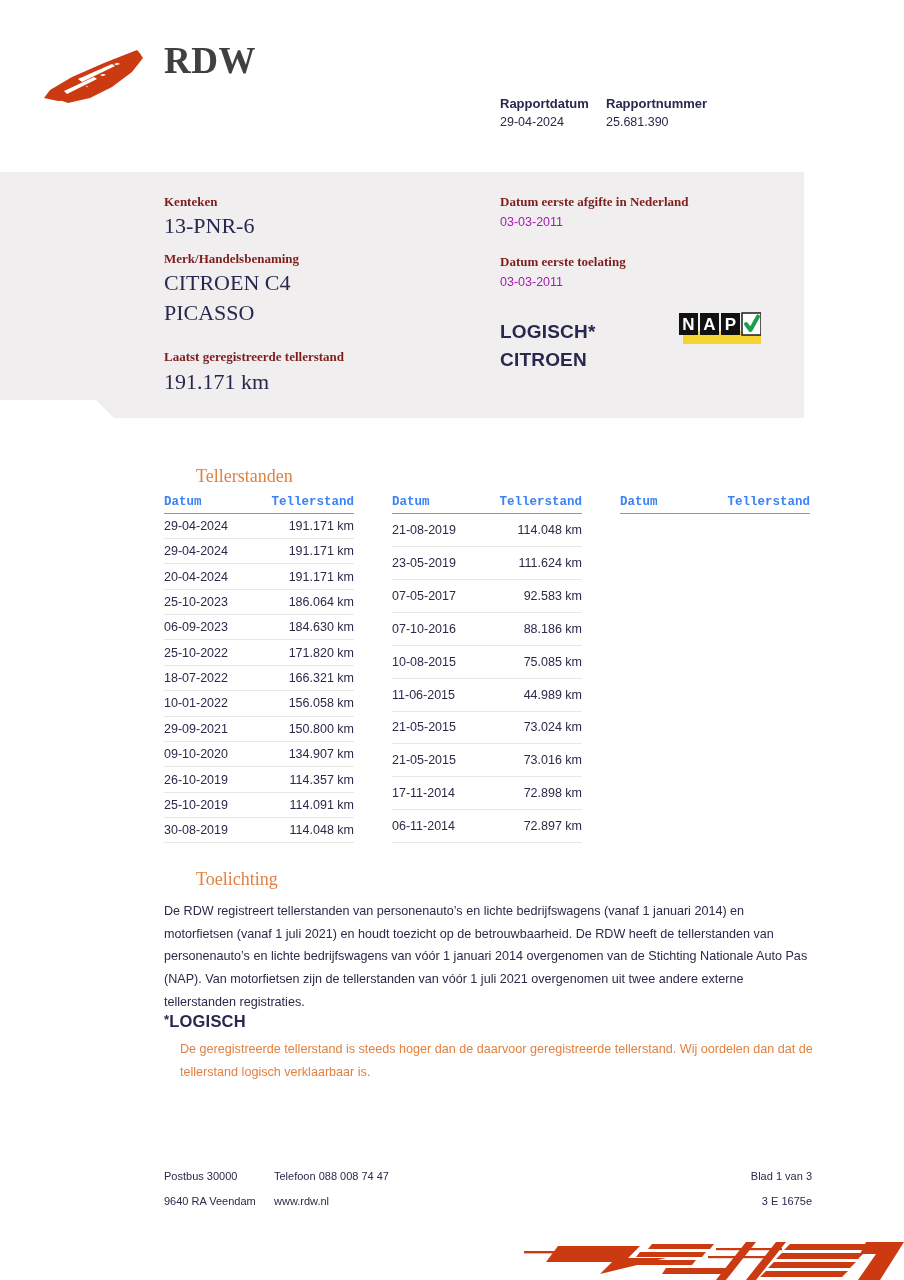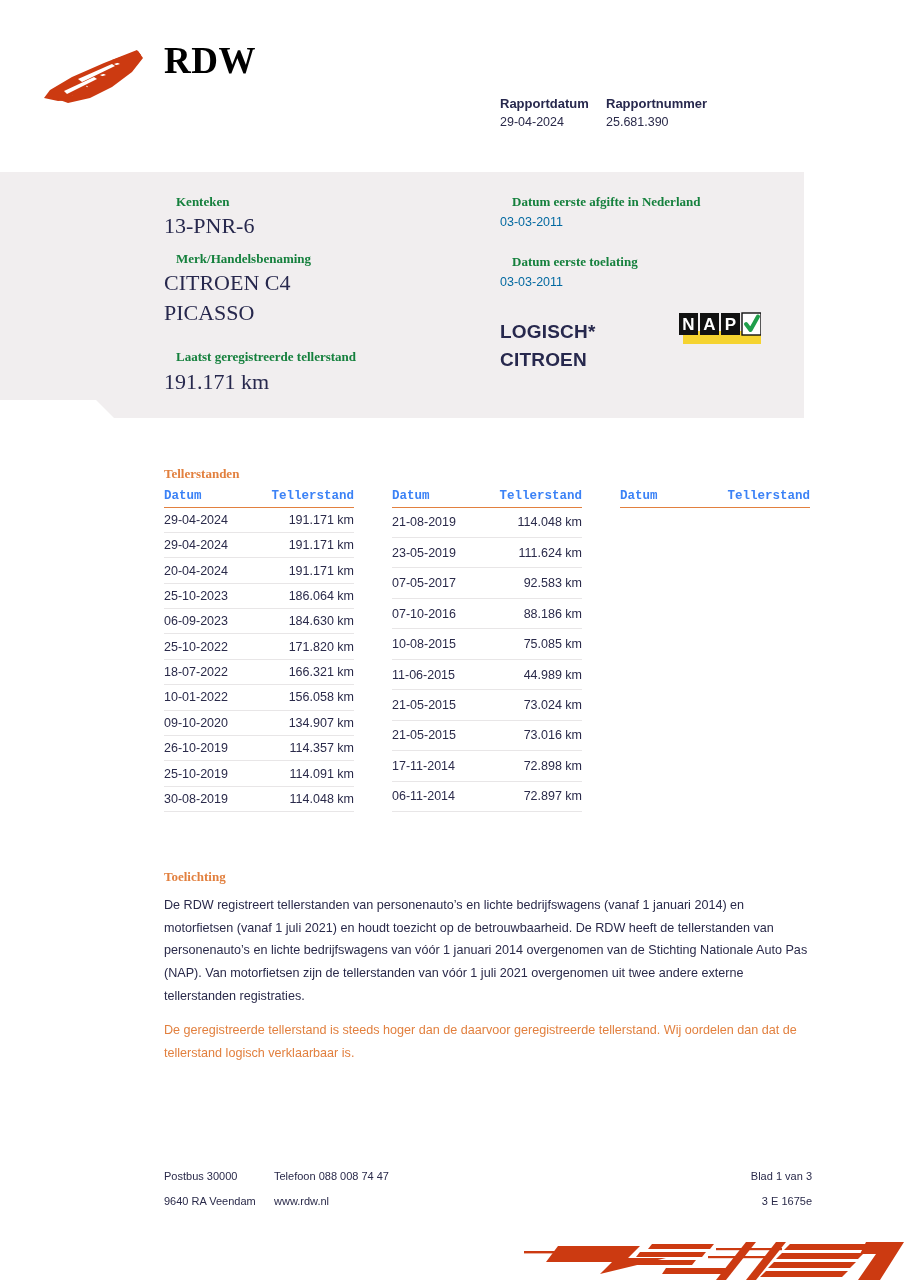--- a/index.html
+++ b/index.html
@@ -33,21 +33,21 @@
     left: 0; top: 10px;
     width: 108px; height: 62px;
   }
   .logo-word {
     position: absolute;
     left: 122px; top: 6px;
     font-family: "Liberation Serif", serif;
     font-size: 37px;
     font-weight: 700;
     letter-spacing: 0.5px;
-    color: #000000;
+    color: #404040;
     line-height: 1;
   }
   .report-title {
     position: absolute;
     left: 500px; top: 44px;
     font-family: "Liberation Serif", serif;
     font-size: 27px;
     color: #e2652a;
     line-height: 1;
     white-space: nowrap;
@@ -94,36 +94,35 @@
   }
   .panel-right {
     position: absolute;
     left: 500px; top: 22px;
     width: 290px;
   }
   .field-label {
     font-family: "Liberation Serif", serif;
     font-weight: 700;
     font-size: 13px;
-    color: #15803d;
+    color: #7f1d1d;
     line-height: 1.25;
     white-space: nowrap;
-    margin-left: 12px;
   }
   .field-value-big {
     font-family: "Liberation Serif", serif;
     font-size: 22px;
     color: #27284d;
     line-height: 1.33;
     margin-top: 1px;
   }
   .field-value-small {
     font-family: "Liberation Sans", sans-serif;
     font-size: 12.5px;
-    color: #0369a1;
+    color: #a21caf;
     line-height: 1.5;
     margin-top: 3px;
   }
   .spacer-sm { height: 10px; }
   .spacer-md { height: 22px; }
 
   .oordeel {
     position: absolute;
     left: 500px; top: 146px;
     font-family: "Liberation Sans", sans-serif;
@@ -142,25 +141,26 @@
   }
 
   
   .tables-section {
     position: absolute;
     left: 164px; top: 466px;
     width: 656px;
   }
   .section-heading {
     font-family: "Liberation Serif", serif;
-    font-weight: 700;
-    font-size: 13px;
+    font-weight: 400;
+    font-size: 18px;
     color: #e2803f;
     line-height: 1.2;
     margin-bottom: 7px;
+    margin-left: 32px;
   }
   .table-cols {
     display: flex;
     gap: 38px;
   }
   .tbl {
     width: 190px;
     border-collapse: collapse;
     table-layout: fixed;
   }
@@ -211,20 +211,21 @@
     color: #27284d;
     letter-spacing: 0.2px;
   }
   .logisch-heading .star { font-size: 13px; vertical-align: top; }
   .logisch-text {
     font-family: "Liberation Sans", sans-serif;
     font-size: 12.6px;
     line-height: 1.82;
     color: #e2803f;
     margin-top: 7px;
+    margin-left: 16px;
   }
 
   
   .footer {
     position: absolute;
     left: 164px; top: 1170px;
     width: 648px;
     font-family: "Liberation Sans", sans-serif;
     font-size: 11px;
     color: #2a2a4a;
@@ -349,20 +350,24 @@
           </tr>
           <tr>
             <td class="c-date">18-07-2022</td>
             <td class="c-km">166.321 km</td>
           </tr>
           <tr>
             <td class="c-date">10-01-2022</td>
             <td class="c-km">156.058 km</td>
           </tr>
           <tr>
+            <td class="c-date">29-09-2021</td>
+            <td class="c-km">150.800 km</td>
+          </tr>
+          <tr>
             <td class="c-date">09-10-2020</td>
             <td class="c-km">134.907 km</td>
           </tr>
           <tr>
             <td class="c-date">26-10-2019</td>
             <td class="c-km">114.357 km</td>
           </tr>
           <tr>
             <td class="c-date">25-10-2019</td>
             <td class="c-km">114.091 km</td>
@@ -437,20 +442,23 @@
 
   </div>
 </div>
 
 <div class="toelichting">
   <div class="section-heading">Toelichting</div>
   <div class="body-text">De RDW registreert tellerstanden van personenauto’s en lichte bedrijfswagens (vanaf 1 januari 2014) en motorfietsen (vanaf 1 juli 2021) en houdt toezicht op de betrouwbaarheid. De RDW heeft de tellerstanden van personenauto’s en lichte bedrijfswagens van vóór 1 januari 2014 overgenomen van de Stichting Nationale Auto Pas (NAP). Van motorfietsen zijn de tellerstanden van vóór 1 juli 2021 overgenomen uit twee andere externe tellerstanden registraties.</div>
 </div>
 
 <div class="logisch-block">
+  <div class="logisch-heading">
+    <span class="star">*</span><span>LOGISCH</span>
+  </div>
   <div class="logisch-text">De geregistreerde tellerstand is steeds hoger dan de daarvoor geregistreerde tellerstand. Wij oordelen dan dat de tellerstand logisch verklaarbaar is.</div>
 </div>
 
 <div class="footer">
   <div class="footer-row">
     <span class="f-a">Postbus 30000</span>
     <span class="f-b">Telefoon 088 008 74 47</span>
     <span class="f-c">Blad 1 van 3</span>
   </div>
   <div class="footer-row">

